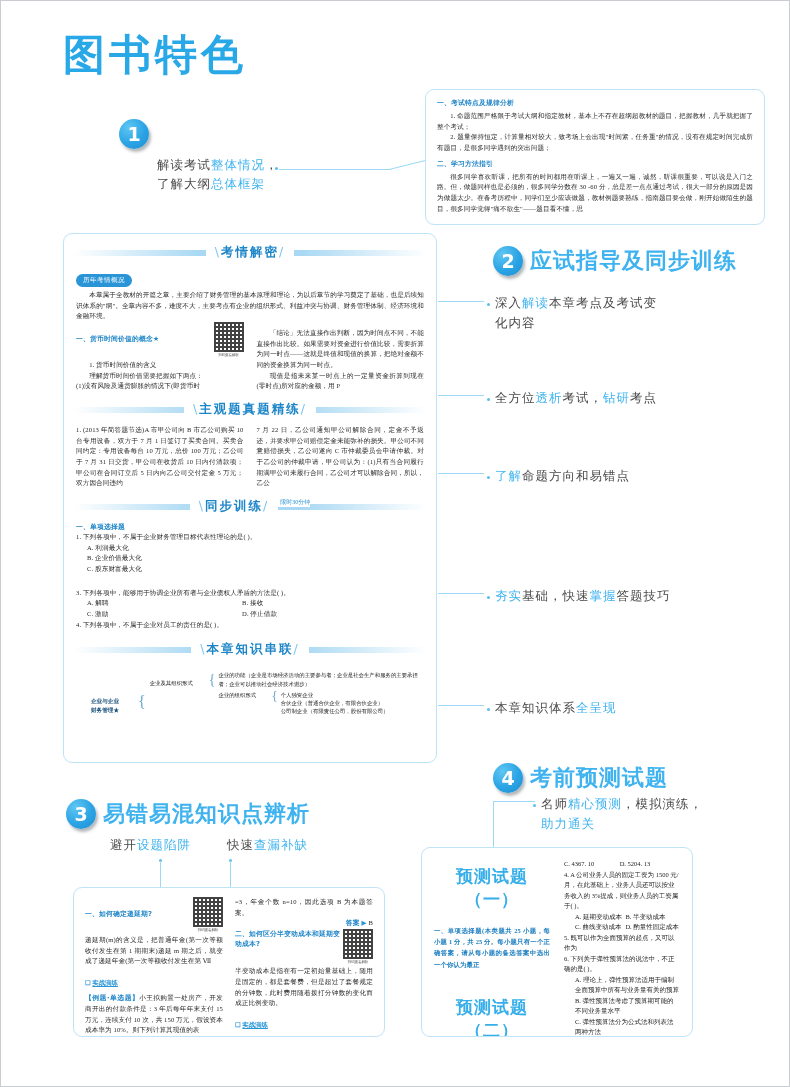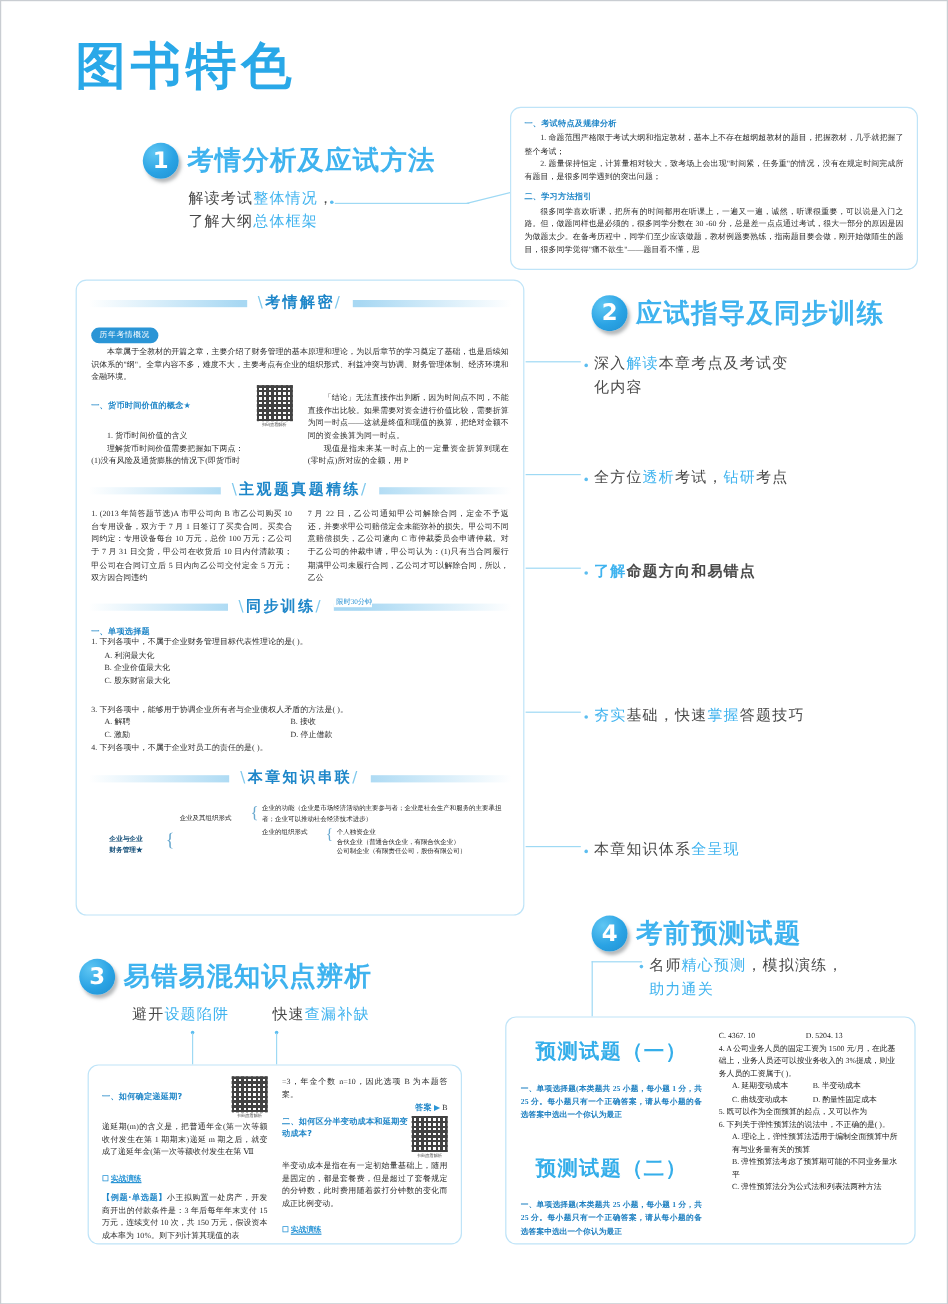--- a/index.html
+++ b/index.html
@@ -140,21 +140,20 @@
 </head>
 <body>
 
 <div class="page">
 
   <div class="page-title">图书特色</div>
 
   <div class="sec" style="left:118px;top:118px;">
     <div class="sec-row">
       <div class="num-badge">1</div>
-      <div class="sec-title">考情分析及应试方法</div>
     </div>
     <div class="sec-sub" style="margin-left:38px;">
       <div>
         <span>解读考试</span><span class="hl">整体情况</span><span>，</span>
       </div>
       <div>
         <span>了解大纲</span><span class="hl">总体框架</span>
       </div>
     </div>
   </div>
@@ -284,21 +283,21 @@
     <span class="dot"></span><span>深入</span><span class="hl">解读</span><span>本章考点及考试变</span>
     <div style="margin-left:8px;">化内容</div>
   </div>
 
   <div class="lead" style="left:437px;top:394px;width:46px;"></div>
   <div class="callout" style="left:486px;top:387px;">
     <span class="dot"></span><span>全方位</span><span class="hl">透析</span><span>考试，</span><span class="hl">钻研</span><span>考点</span>
   </div>
 
   <div class="lead" style="left:437px;top:472px;width:46px;"></div>
-  <div class="callout" style="left:486px;top:465px;font-weight:bold;">
+  <div class="callout" style="left:486px;top:465px;">
     <span class="dot"></span><span class="hl">了解</span><span>命题方向和易错点</span>
   </div>
 
   <div class="lead" style="left:437px;top:592px;width:46px;"></div>
   <div class="callout" style="left:486px;top:585px;">
     <span class="dot"></span><span class="hl">夯实</span><span>基础，快速</span><span class="hl">掌握</span><span>答题技巧</span>
   </div>
 
   <div class="lead" style="left:437px;top:704px;width:46px;"></div>
   <div class="callout" style="left:486px;top:697px;">
@@ -369,21 +368,21 @@
         <div style="margin-top:4px;">
           <span class="sm-link">☐ <u class="ul">实战演练</u></span>
         </div>
         <div class="ptxt" style="margin-top:4px;">
           <span class="hd-blue">【例题·单选题】</span> <span>某企业实行一周 5 天工作</span>
         </div>
       </div>
     </div>
   </div>
 
-  <div class="cbox" style="left:420px;top:846px;width:342px;height:190px;padding:11px 12px;">
+  <div class="cbox" style="left:420px;top:846px;width:272px;height:190px;padding:11px 12px;">
     <div class="cols2" style="gap:14px;">
       <div>
         <div class="pred-title" style="margin-top:6px;">预测试题（一）</div>
         <div class="pred-sub" style="margin-top:14px;">一、单项选择题(本类题共 25 小题，每小题 1 分，共 25 分。每小题只有一个正确答案，请从每小题的备选答案中选出一个你认为最正</div>
         <div class="pred-title" style="margin-top:26px;">预测试题（二）</div>
         <div class="pred-sub" style="margin-top:14px;">一、单项选择题(本类题共 25 小题，每小题 1 分，共 25 分。每小题只有一个正确答案，请从每小题的备选答案中选出一个你认为最正</div>
       </div>
       <div>
         <div class="q" style="display:flex;">
           <span style="width:48%;">C. 4367. 10</span>

